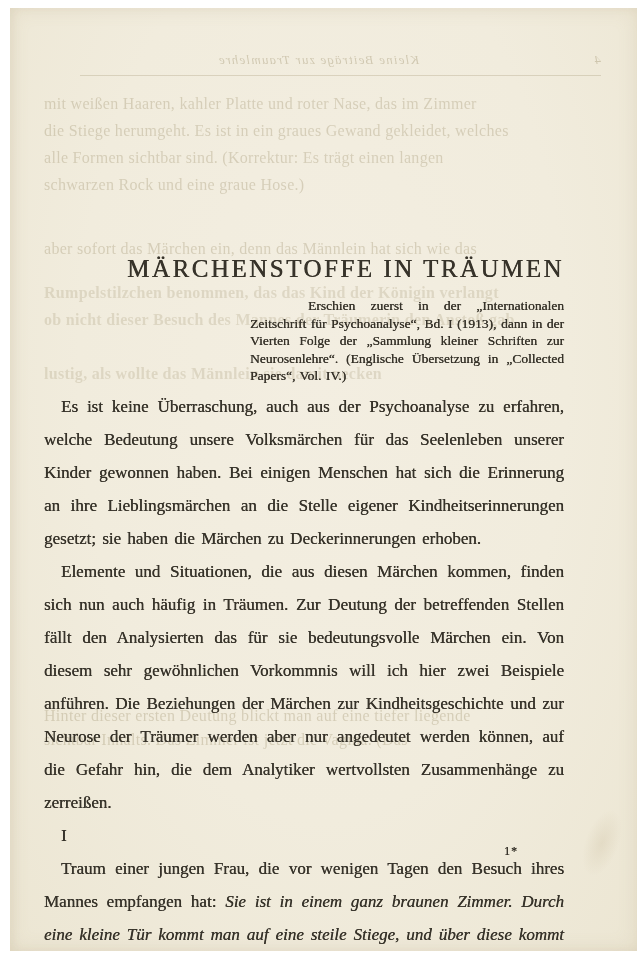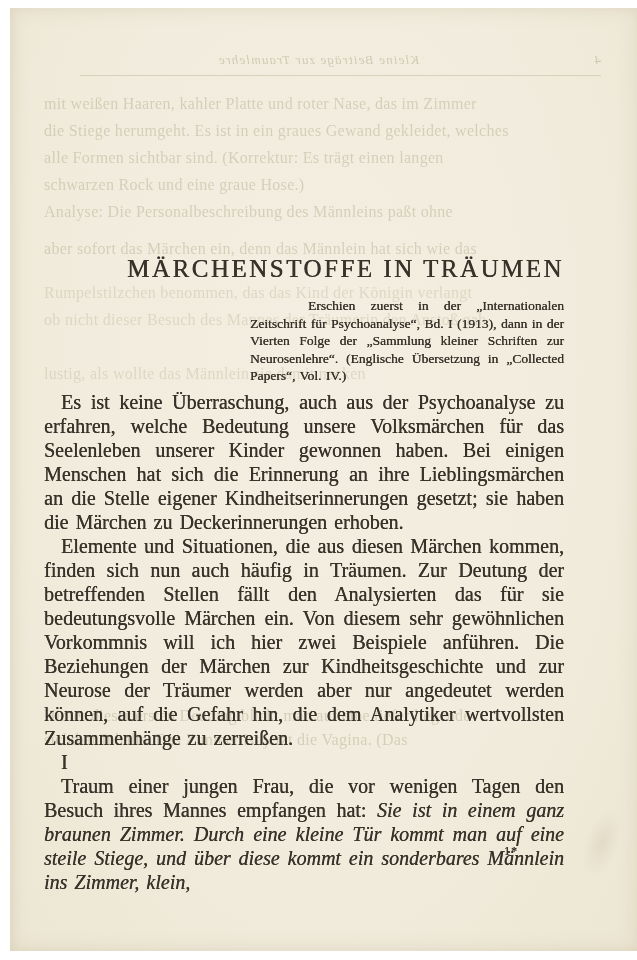--- a/index.html
+++ b/index.html
@@ -10,31 +10,31 @@
         box-shadow:inset 0 0 20px rgba(160,140,100,.14), inset 3px 0 8px rgba(150,130,95,.08);}
   
   .bleed{position:absolute;color:#8f8059;filter:blur(.5px);}
   .bleed-header{left:70px;right:36px;top:44px;transform:scaleX(-1);opacity:.32;
         border-bottom:1.5px solid rgba(143,128,89,.75);padding-bottom:7px;
         display:flex;align-items:baseline;font-style:italic;font-size:13px;letter-spacing:1.2px;}
   .bleed-header .bh-num{width:44px;text-align:left;}
   .bleed-header .bh-title{flex:1;text-align:center;}
   .bleed-line{left:34px;width:524px;opacity:.28;font-size:16px;letter-spacing:.3px;
         white-space:nowrap;overflow:hidden;}
-  .bleed-line.fainter{opacity:.20;}
+  .bleed-line.fainter{opacity:.20;font-weight:bold;}
   
   .ink{color:#37332a;}
   .title{position:absolute;left:34px;width:520px;top:247px;margin:0;text-align:right;
         font-size:25px;font-weight:normal;letter-spacing:2.5px;
         text-shadow:.4px 0 0 currentColor;}
   .note{position:absolute;left:240px;width:314px;top:289px;
         font-size:13.5px;line-height:17.6px;text-align:justify;text-indent:58px;
         word-spacing:1px;text-shadow:.2px 0 0 currentColor;}
   .textcol{position:absolute;left:34px;width:520px;top:382px;}
-  .textcol p{margin:0;text-align:justify;text-indent:17px;font-size:20px;line-height:24px;
+  .textcol p{margin:0;text-align:justify;text-indent:17px;font-size:17px;line-height:33px;
         word-spacing:2px;text-shadow:.25px 0 0 currentColor;}
   .section-num{margin:0;text-align:center;font-size:16px;line-height:24px;
         text-shadow:.25px 0 0 currentColor;}
   .dream{font-style:italic;}
   .sig{position:absolute;top:836px;left:494px;font-size:12px;letter-spacing:1px;
         text-shadow:.2px 0 0 currentColor;}
   .crease{position:absolute;right:18px;top:800px;width:34px;height:70px;
         background:radial-gradient(ellipse at 50% 50%, rgba(178,160,120,.18), rgba(178,160,120,0) 70%);
         transform:rotate(20deg);}
 </style>
@@ -46,21 +46,20 @@
 
     <div class="bleed bleed-header">
       <span class="bh-num">4</span>
       <span class="bh-title">Kleine Beiträge zur Traumlehre</span>
     </div>
 
     <div class="bleed bleed-line" style="top:114px">die Stiege herumgeht. Es ist in ein graues Gewand gekleidet, welches</div>
     <div class="bleed bleed-line" style="top:87px">mit weißen Haaren, kahler Platte und roter Nase, das im Zimmer</div>
     <div class="bleed bleed-line" style="top:141px">alle Formen sichtbar sind. (Korrektur: Es trägt einen langen</div>
     <div class="bleed bleed-line" style="top:168px">schwarzen Rock und eine graue Hose.)</div>
-    <div class="bleed bleed-line" style="top:195px">Analyse: Die Personalbeschreibung des Männleins paßt ohne</div>
     <div class="bleed bleed-line" style="top:232px">aber sofort das Märchen ein, denn das Männlein hat sich wie das</div>
     <div class="bleed bleed-line fainter" style="top:276px">Rumpelstilzchen benommen, das das Kind der Königin verlangt</div>
     <div class="bleed bleed-line fainter" style="top:303px">ob nicht dieser Besuch des Mannes der Träumerin den Anstoß gab</div>
     <div class="bleed bleed-line fainter" style="top:357px">lustig, als wollte das Männlein sie damit necken</div>
     <div class="bleed bleed-line" style="top:699px">Hinter dieser ersten Deutung blickt man auf eine tiefer liegende</div>
     <div class="bleed bleed-line" style="top:723px">sichtbar Inhalts. Das Zimmer ist jetzt die Vagina. (Das</div>
 
     <h1 class="title ink">MÄRCHENSTOFFE IN TRÄUMEN</h1>
 
     <div class="note ink">Erschien zuerst in der „Internationalen Zeitschrift für Psychoanalyse“, Bd. I (1913), dann in der Vierten Folge der „Sammlung kleiner Schriften zur Neurosenlehre“. (Englische Übersetzung in „Collected Papers“, Vol. IV.)</div>

